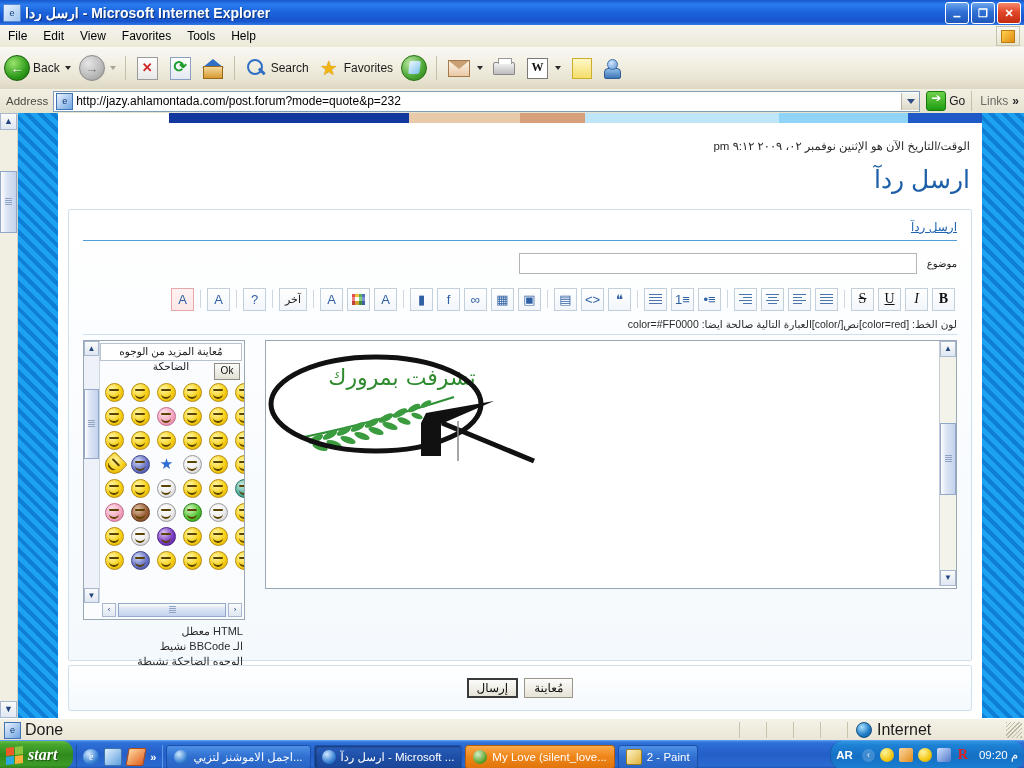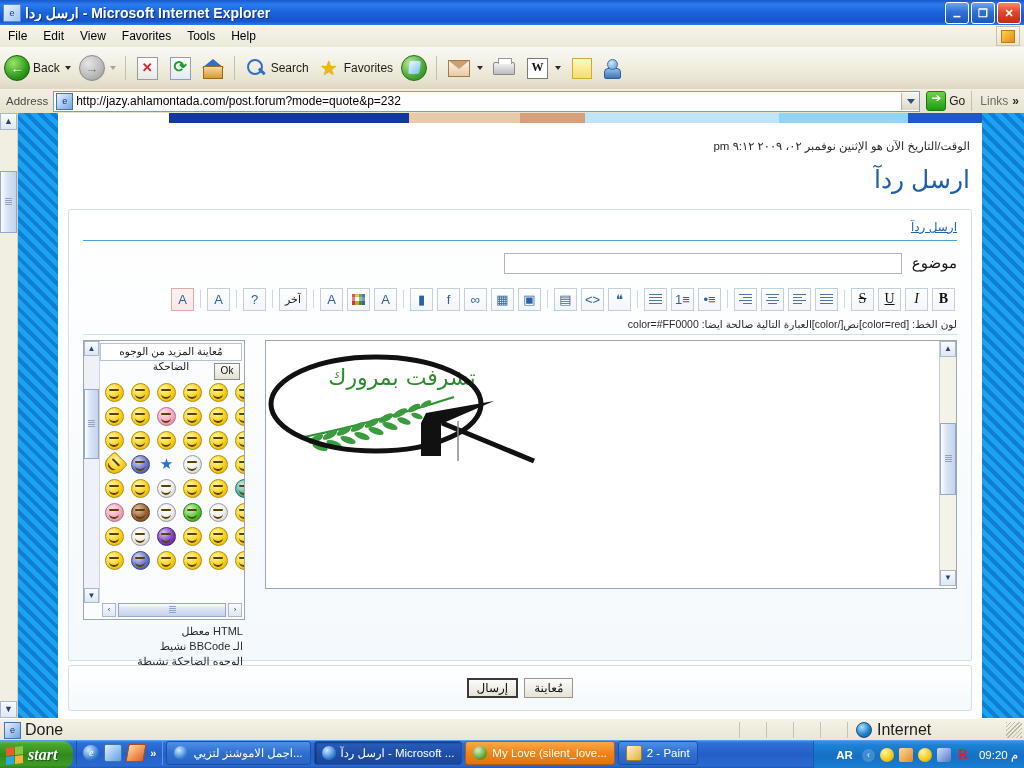--- a/index.html
+++ b/index.html
@@ -202,21 +202,21 @@
     border:1px solid #cfe0ef;border-radius:2px;
   }
   .panel-link{
     position:absolute;right:14px;top:10px;font-size:12px;color:#1f64b0;direction:rtl;
     text-decoration:underline;
   }
   .panel-rule{position:absolute;left:14px;right:14px;top:30px;height:1px;background:#4e9fd8;}
 
   .subject-row{position:absolute;right:14px;left:14px;top:42px;height:22px;display:flex;
     flex-direction:row-reverse;align-items:center;gap:10px;}
-  .subject-lbl{font-size:15px;color:#1b1b1b;direction:rtl;}
+  .subject-lbl{font-size:10px;color:#1b1b1b;direction:rtl;}
   .subject-input{width:392px;height:17px;background:#fff;border:1px solid #b5b5b5;}
 
   
   .etoolbar{position:absolute;left:14px;right:14px;top:74px;height:30px;
     display:flex;flex-direction:row-reverse;align-items:center;}
   .ebtn{
     width:23px;height:23px;margin:0 2px;
     background:linear-gradient(to bottom,#ffffff,#f2f6fa);
     border:1px solid #c4cfdc;box-sizing:border-box;
     display:flex;align-items:center;justify-content:center;
@@ -340,21 +340,21 @@
     border-left:1px solid #c9c3ae;height:16px;}
   .sb-globe{width:14px;height:14px;border-radius:50%;
     background:radial-gradient(circle at 35% 30%,#a8e0ff,#1f7ac4 60%,#155a96);border:1px solid #14507f;}
   .sb-grip{width:16px;height:16px;margin-left:auto;margin-right:2px;
     background:repeating-linear-gradient(135deg,#bdb8a4 0 1px,transparent 1px 3px);}
 
   
   .taskbar{
     position:absolute;left:0;top:740px;width:1024px;height:28px;
     background:linear-gradient(to bottom,#3f87e8 0%,#2d6fd6 8%,#245fc8 48%,#2a6ad0 88%,#1c4fae 100%);
-    display:flex;align-items:flex-start;border-top:1px solid #5b9bf0;
+    display:flex;align-items:flex-end;border-top:1px solid #5b9bf0;
   }
   .start{
     height:28px;padding:0 16px 0 6px;display:flex;align-items:center;gap:5px;
     background:linear-gradient(to bottom,#62bf43 0%,#48a62f 12%,#2f8a1c 50%,#3d9b27 85%,#2a7d18 100%);
     border-radius:0 11px 11px 0;
   }
   .start-flag{width:17px;height:17px;display:grid;grid-template-columns:1fr 1fr;grid-template-rows:1fr 1fr;
     gap:1.5px;transform:skewY(-6deg);}
   .start-flag i{display:block;}
   .start-txt{color:#fff;font-family:"Liberation Serif",serif;font-style:italic;font-weight:bold;font-size:16px;
@@ -374,23 +374,24 @@
     border:1px solid #1b4fa8;border-radius:3px;color:#fff;font-size:11.5px;
     white-space:nowrap;overflow:hidden;max-width:208px;
   }
   .task.active{background:linear-gradient(to bottom,#2a5fbd,#1e4ea6 50%,#1b4799);box-shadow:inset 1px 1px 2px rgba(0,0,0,.4);}
   .task.msn{background:linear-gradient(to bottom,#f8a94a,#ef8418 50%,#e0750c);border-color:#b55d08;}
   .task-ico{width:14px;height:14px;flex:0 0 auto;border-radius:2px;}
   .ti-ie{background:radial-gradient(circle at 35% 30%,#cfe8ff,#2f7ad0 65%,#1b5398);border-radius:50%;}
   .ti-msn{background:radial-gradient(circle at 35% 30%,#d6f0c8,#5aa02a 65%,#3a7216);border-radius:50%;}
   .ti-paint{background:linear-gradient(135deg,#fff3c8,#e0b23a);border:1px solid #a37e12;}
   .tray{
-    display:flex;align-items:center;gap:5px;height:28px;padding:0 6px 0 22px;
+    display:flex;align-items:center;gap:5px;height:28px;padding:0 6px 0 5px;
     background:linear-gradient(to bottom,#2f97e0 0%,#1d81d4 15%,#1470c4 55%,#1b80d2 100%);
     border-left:1px solid #1b5aa8;
+    border-radius:12px;
   }
   .tray-lang{color:#fff;font-size:11.5px;font-weight:bold;padding-right:4px;}
   .tray-chev{width:13px;height:13px;border-radius:50%;background:rgba(255,255,255,.18);
     color:#fff;font-size:9px;text-align:center;line-height:13px;}
   .tr-ico{width:14px;height:14px;border-radius:50%;}
   .tr-y{background:radial-gradient(circle at 35% 30%,#fff4a0,#f3c712 60%,#c99a06);}
   .tr-o{background:linear-gradient(135deg,#ffd9a0,#e08a1a);border-radius:2px;}
   .tr-b{background:linear-gradient(135deg,#cfe0ff,#4f78c8);border-radius:2px;}
   .tr-r{color:#e02020;font-size:14px;font-weight:bold;line-height:14px;text-align:center;
     font-family:"Liberation Serif",serif;}

